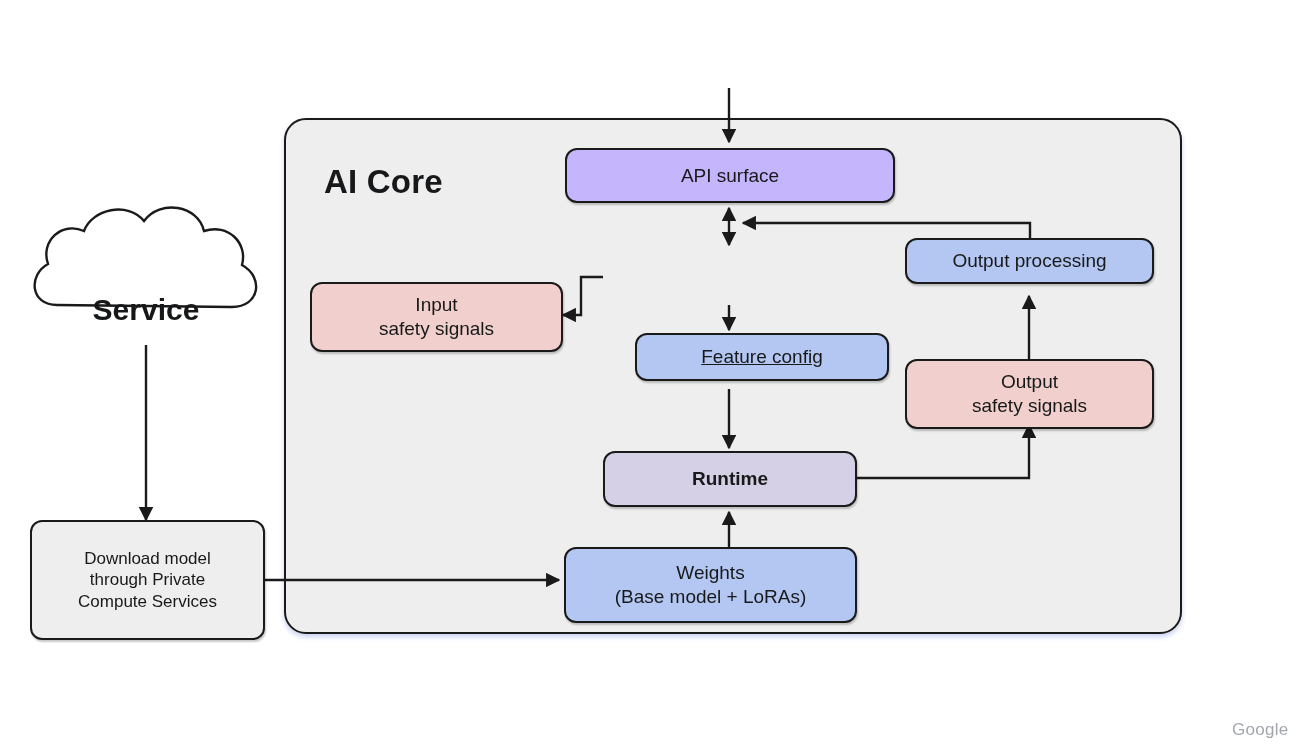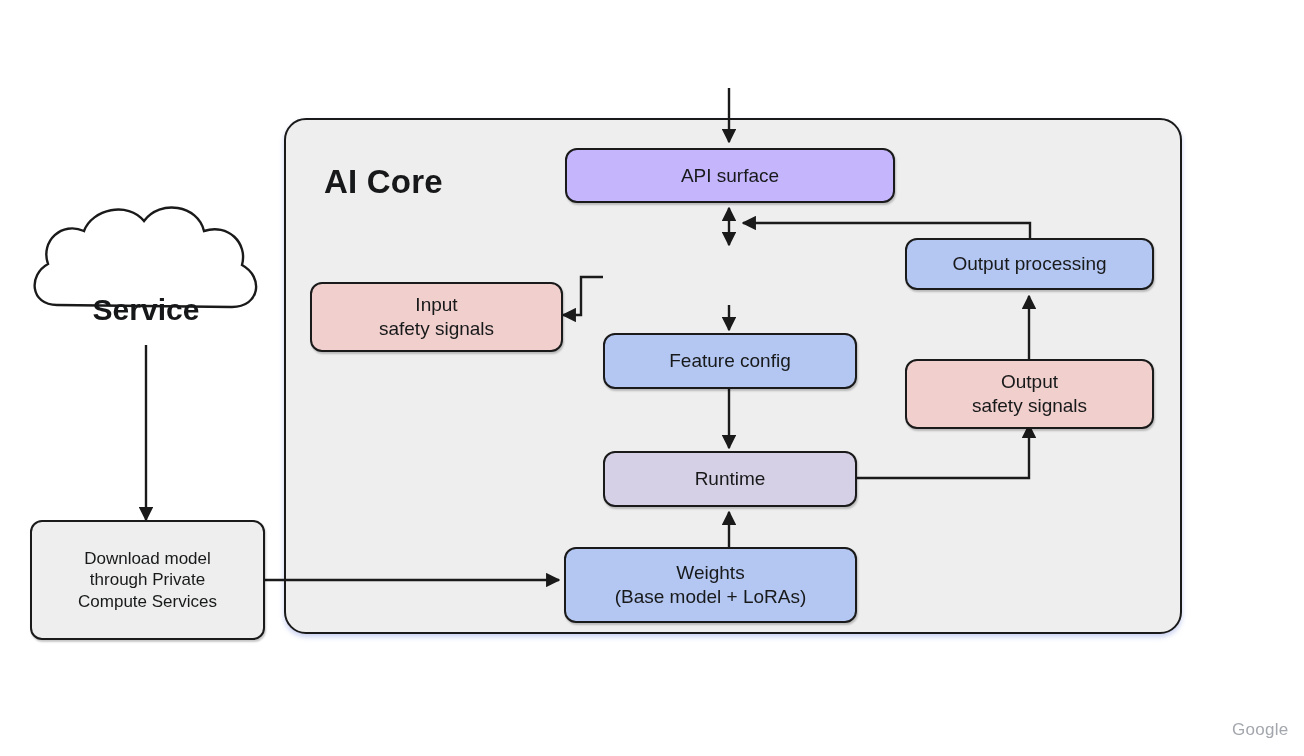--- a/index.html
+++ b/index.html
@@ -148,34 +148,34 @@
   <div class="node" style="left:565px; top:148px; width:330px; height:55px; background:#c4b5fd; font-size:19px; font-weight:400;">
     <span class="lbl">API surface</span>
   </div>
 
 
   <div class="node" style="left:310px; top:282px; width:253px; height:70px; background:#f0cfcd; font-size:19px; font-weight:400;">
     <span class="lbl">Input
 safety signals</span>
   </div>
 
-  <div class="node" style="left:603px; top:333px; width:254px; height:56px; background:#b3c7f2; font-size:19px; font-weight:400;">
+  <div class="node" style="left:635px; top:333px; width:254px; height:48px; background:#b3c7f2; font-size:19px; font-weight:400;text-decoration:underline;">
     <span class="lbl">Feature config</span>
   </div>
 
-  <div class="node" style="left:603px; top:451px; width:254px; height:56px; background:#d6d0e6; font-size:19px; font-weight:400;">
+  <div class="node" style="left:603px; top:451px; width:254px; height:56px; background:#d6d0e6; font-size:19px; font-weight:700;">
     <span class="lbl">Runtime</span>
   </div>
 
   <div class="node" style="left:564px; top:547px; width:293px; height:76px; background:#b3c7f2; font-size:19px; font-weight:400;">
     <span class="lbl">Weights
 (Base model + LoRAs)</span>
   </div>
 
-  <div class="node" style="left:905px; top:238px; width:249px; height:52px; background:#b3c7f2; font-size:19px; font-weight:400;">
+  <div class="node" style="left:905px; top:238px; width:249px; height:46px; background:#b3c7f2; font-size:19px; font-weight:400;">
     <span class="lbl">Output processing</span>
   </div>
 
   <div class="node" style="left:905px; top:359px; width:249px; height:70px; background:#f0cfcd; font-size:19px; font-weight:400;">
     <span class="lbl">Output
 safety signals</span>
   </div>
 
   <div class="watermark" style="left:1232px; top:720px;">Google</div>
 

